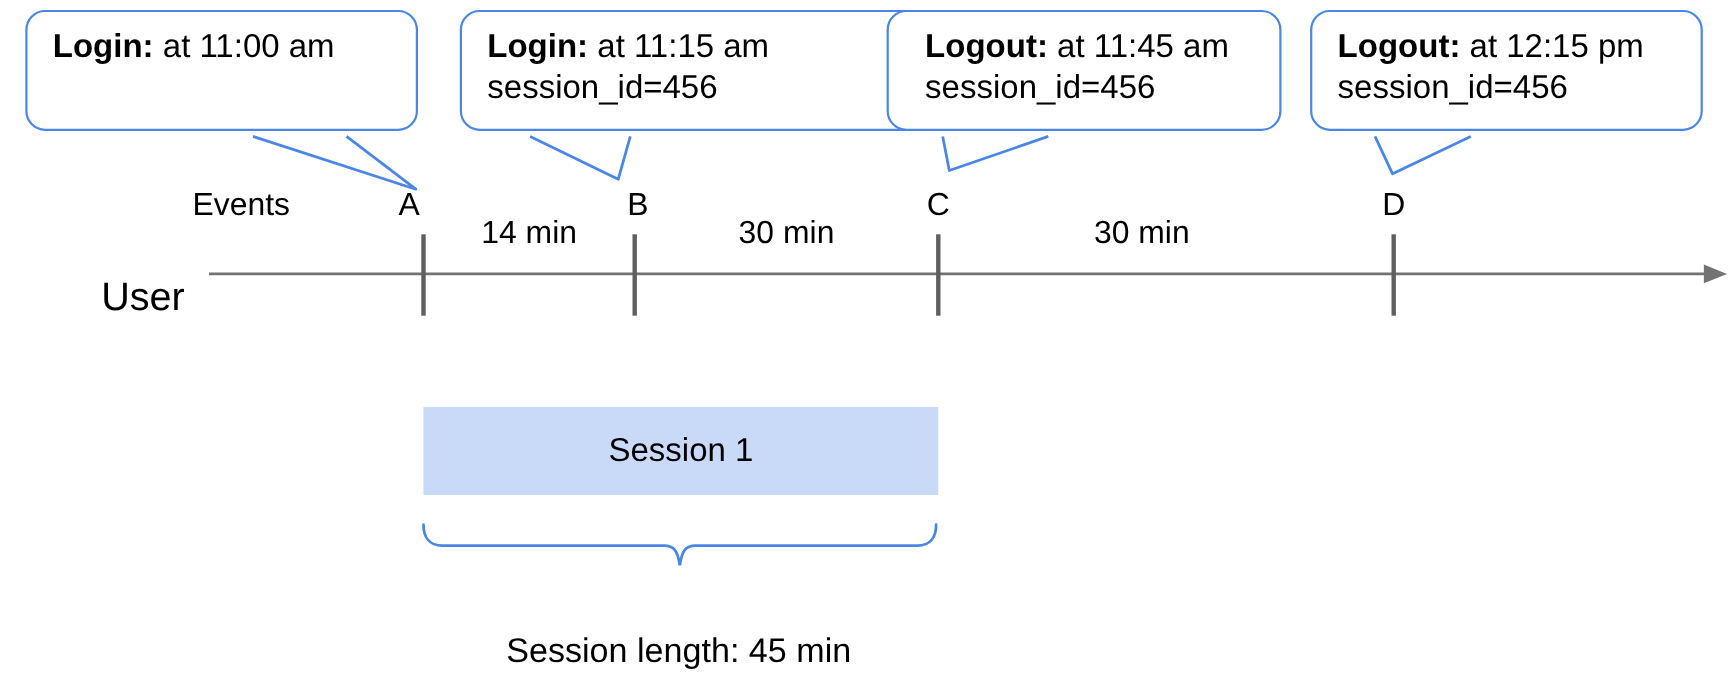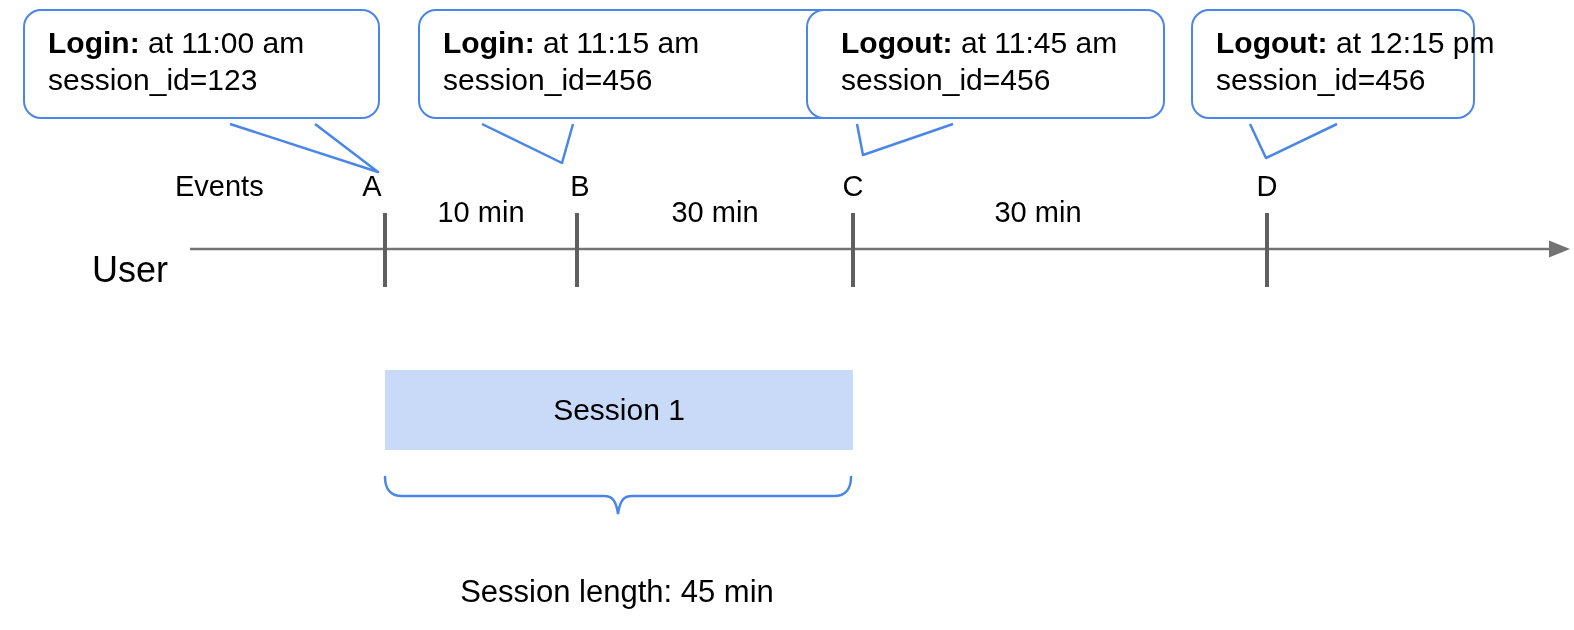--- a/index.html
+++ b/index.html
@@ -53,45 +53,44 @@
     transform:translateX(-50%);
   }
 </style>
 </head>
 <body>
 
 <div class="canvas">
 
   <div class="callout" style="left:23px;width:357px;">
     <div><span class="b">Login:</span><span> at 11:00 am</span></div>
-    <div>session_id=123</div>
   </div>
 
   <div class="callout" style="left:418px;width:434px;">
     <div><span class="b">Login:</span><span> at 11:15 am</span></div>
     <div>session_id=456</div>
   </div>
 
   <div class="callout" style="left:806px;width:359px;padding-left:33px;">
     <div><span class="b">Logout:</span><span> at 11:45 am</span></div>
     <div>session_id=456</div>
   </div>
 
-  <div class="callout" style="left:1191px;width:284px;">
+  <div class="callout" style="left:1191px;width:357px;">
     <div><span class="b">Logout:</span><span> at 12:15 pm</span></div>
     <div>session_id=456</div>
   </div>
 
   <div class="lbl events" style="left:175px;top:170px;">Events</div>
   <div class="lbl marker" style="left:372px;top:170px;">A</div>
   <div class="lbl marker" style="left:580px;top:170px;">B</div>
   <div class="lbl marker" style="left:853px;top:170px;">C</div>
   <div class="lbl marker" style="left:1267px;top:170px;">D</div>
 
-  <div class="lbl interval" style="left:481px;top:196px;">10 min</div>
+  <div class="lbl interval" style="left:481px;top:196px;">14 min</div>
   <div class="lbl interval" style="left:715px;top:196px;">30 min</div>
   <div class="lbl interval" style="left:1038px;top:196px;">30 min</div>
 
   <div class="lbl user" style="left:92px;top:249px;">User</div>
 
   <div class="session-bar">
     <span>Session 1</span>
   </div>
 
   <div class="lbl session-length" style="left:617px;top:574px;">Session length: 45 min</div>

